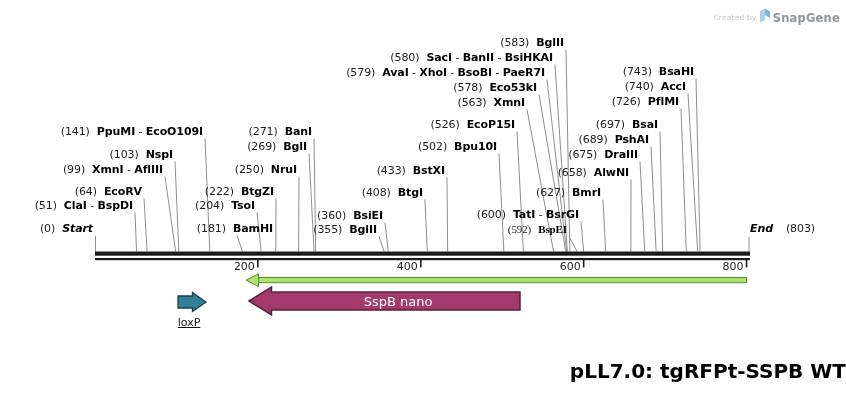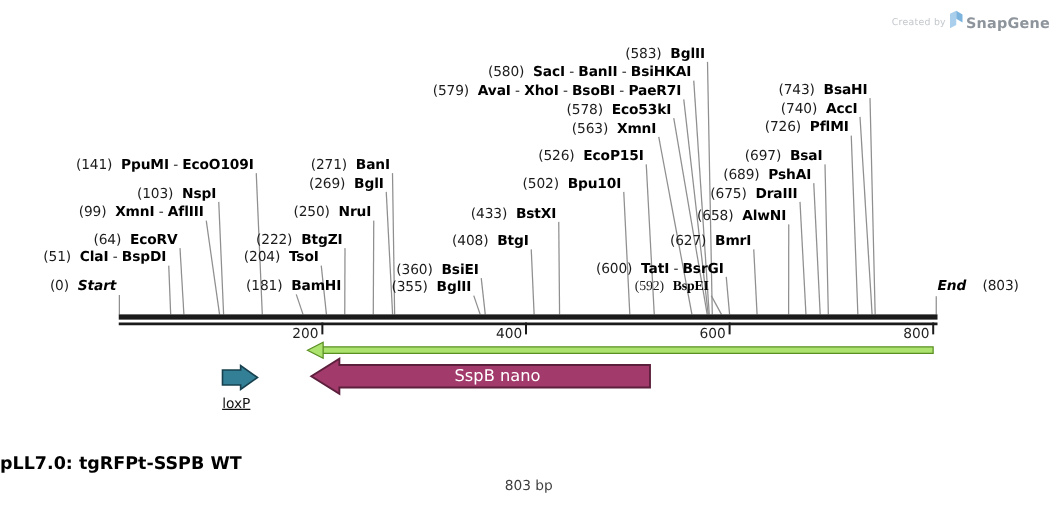--- a/index.html
+++ b/index.html
@@ -24,22 +24,22 @@
   }
   .feature-label{
     position:absolute;font-size:13px;color:#fff;white-space:nowrap;
     transform:translate(-50%,-50%);line-height:14px;
   }
   .loxp-label{
     position:absolute;font-size:11px;color:#111;white-space:nowrap;
     transform:translateX(-50%);line-height:13px;
   }
   .map-title{
-    position:absolute;left:0;width:100%;text-align:left;top:363px;
-    font-size:14px;font-weight:bold;color:#000;line-height:16px;
+    position:absolute;left:0;width:100%;text-align:right;top:363px;
+    font-size:20px;font-weight:bold;color:#000;line-height:16px;
   }
   .map-subtitle{
     position:absolute;left:0;width:100%;text-align:center;top:382px;
     font-size:11px;color:#3d3d3d;line-height:13px;
   }
   .watermark{
     position:absolute;top:8px;right:6px;display:flex;align-items:center;gap:2px;justify-content:space-between;
   }
   .created-by{font-size:7.5px;color:#c4c8cc;letter-spacing:0.2px;}
   .brand-name{font-size:11.5px;color:#8d949b;font-weight:600;letter-spacing:0.2px;}
@@ -143,15 +143,14 @@
       <div class="site-label" style="left: 638px; top: 148px;"><span class="pos">(675)</span><span class="names"><span class="nm">DraIII</span></span></div>
       <div class="site-label" style="left: 649px; top: 133px;"><span class="pos">(689)</span><span class="names"><span class="nm">PshAI</span></span></div>
       <div class="site-label" style="left: 658px; top: 118px;"><span class="pos">(697)</span><span class="names"><span class="nm">BsaI</span></span></div>
       <div class="site-label" style="left: 679px; top: 95px;"><span class="pos">(726)</span><span class="names"><span class="nm">PflMI</span></span></div>
       <div class="site-label" style="left: 686px; top: 80px;"><span class="pos">(740)</span><span class="names"><span class="nm">AccI</span></span></div>
       <div class="site-label" style="left: 694px; top: 65px;"><span class="pos">(743)</span><span class="names"><span class="nm">BsaHI</span></span></div>
       <div class="site-label italic end-label" style="left: 750px; top: 222px;"><span class="names"><span class="nm">End</span></span><span class="pos">(803)</span></div>
     </div>
 
   <div class="map-title">pLL7.0: tgRFPt-SSPB WT</div>
-  <div class="map-subtitle">803 bp</div>
 
 </div>
 
 </body></html>

